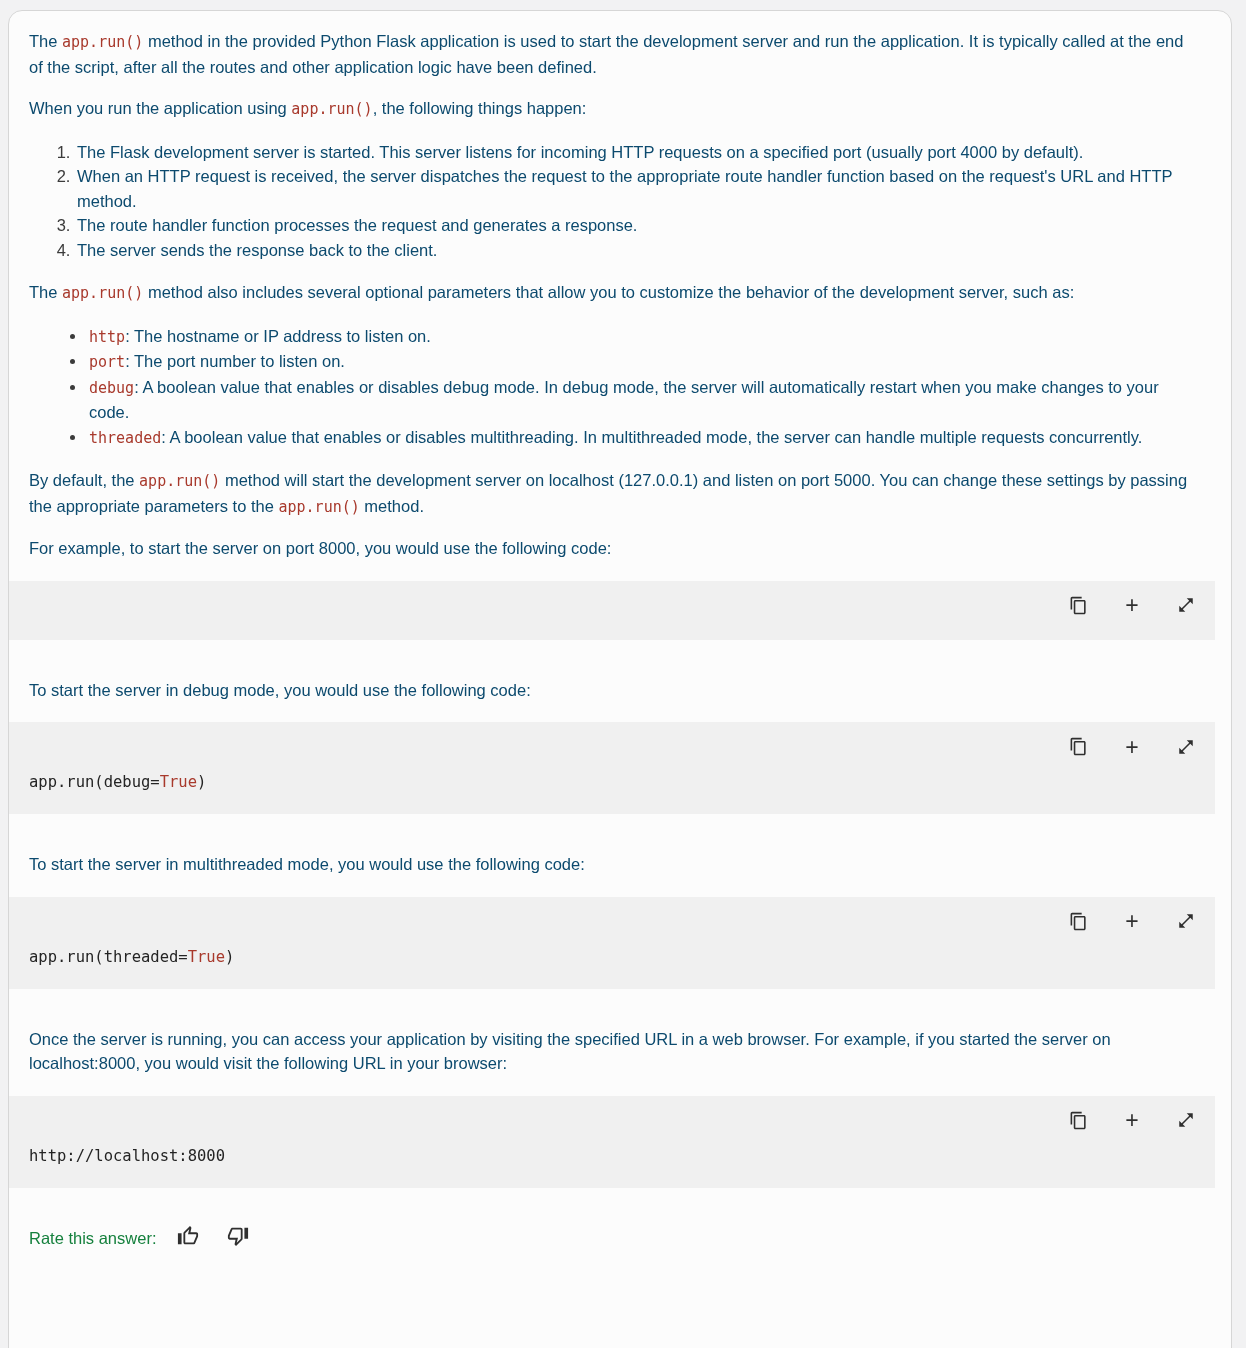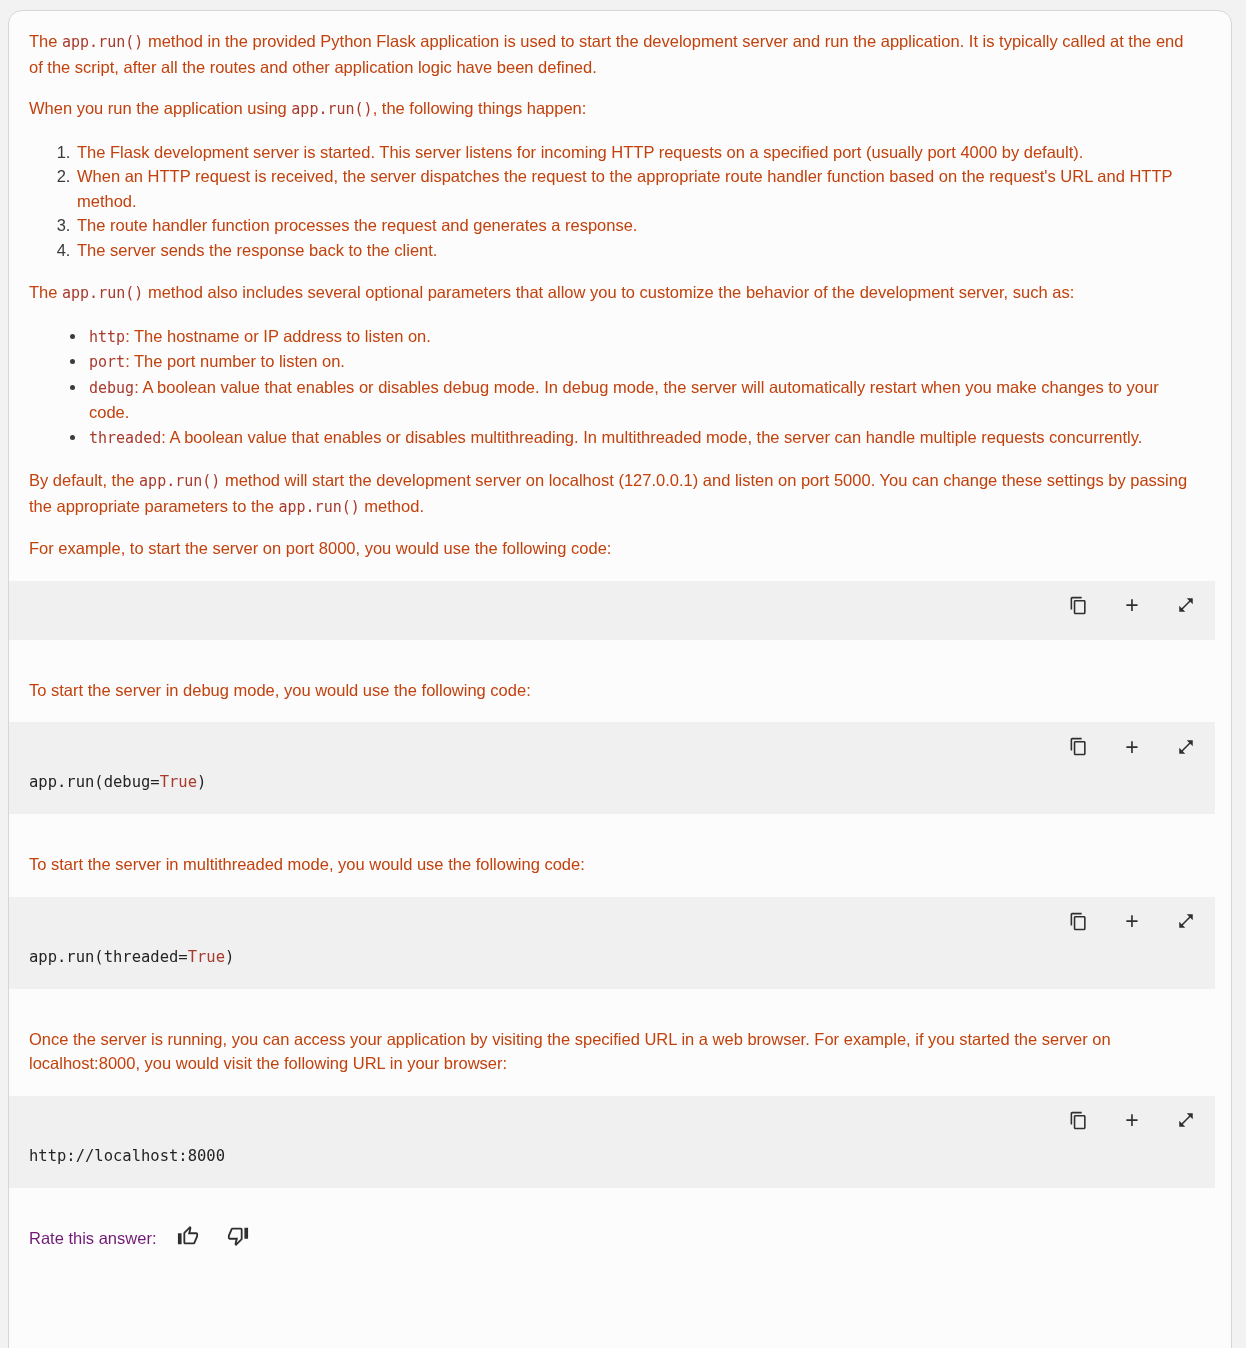--- a/index.html
+++ b/index.html
@@ -28,21 +28,21 @@
   p.para:first-child { margin-top:0; }
 
   ol.num-list, ul.dot-list {
     margin:18px 20px; color:#3b3b3b;
     font-size:16.5px; line-height:24.5px;
   }
   ol.num-list { padding-left:46px; }
   ul.dot-list { padding-left:58px; }
   li { padding-left:2px; }
 
-  .seg-text { color:#c2410c; }
+  .seg-text { color:#0c4a6e; }
   .seg-code {
     font-family:"DejaVu Sans Mono", monospace;
     font-size:15px; color:#a8392c;text-align:right;
   }
 
   .code-block {
     background:#f0f0f0;
     margin:20px 0 38px 0;
     padding:12px 18px 22px 20px;
     width:1206px; 
@@ -62,21 +62,21 @@
   .plus-btn { font-size:23px; font-weight:300; color:#2f2f2f; line-height:22px; }
   pre.code-line {
     margin:13px 0 0 0; padding:0;
     font-family:"DejaVu Sans Mono", monospace;
     font-size:15.5px; line-height:20px; color:#242424;
     white-space:pre;
   }
   .seg-plain { color:#242424; }
   .seg-keyword { color:#a8392c; }
 
-  .rate-row { display:flex; align-items:center; gap:14px; color:#701a75; }
+  .rate-row { display:flex; align-items:center; gap:14px; color:#15803d; }
   .rate-label { font-size:16.5px; }
   .thumb-btn {
     background:none; border:none; padding:0; margin:0 6px;
     width:24px; height:24px; cursor:pointer; color:#2f2f2f;
     display:flex; align-items:center; justify-content:center;
   }
   .thumb-down svg { transform:rotate(180deg); }
 </style>
 </head>
 <body>

